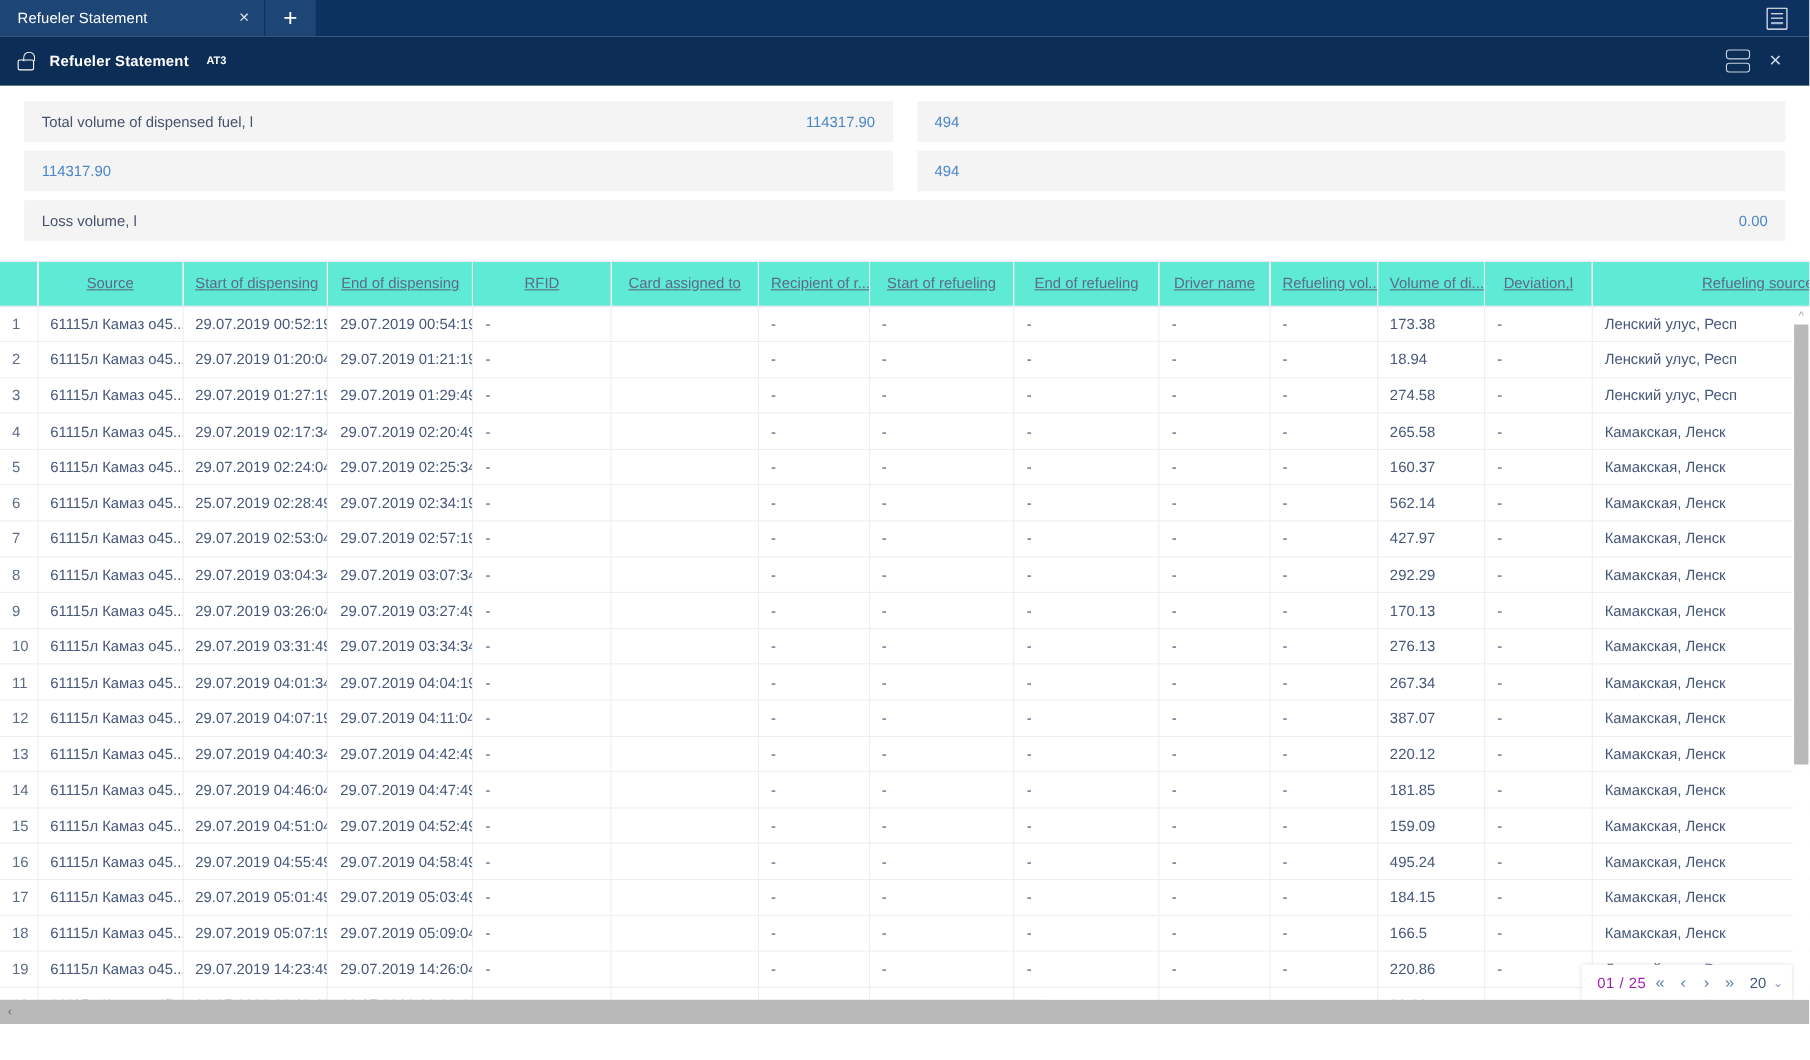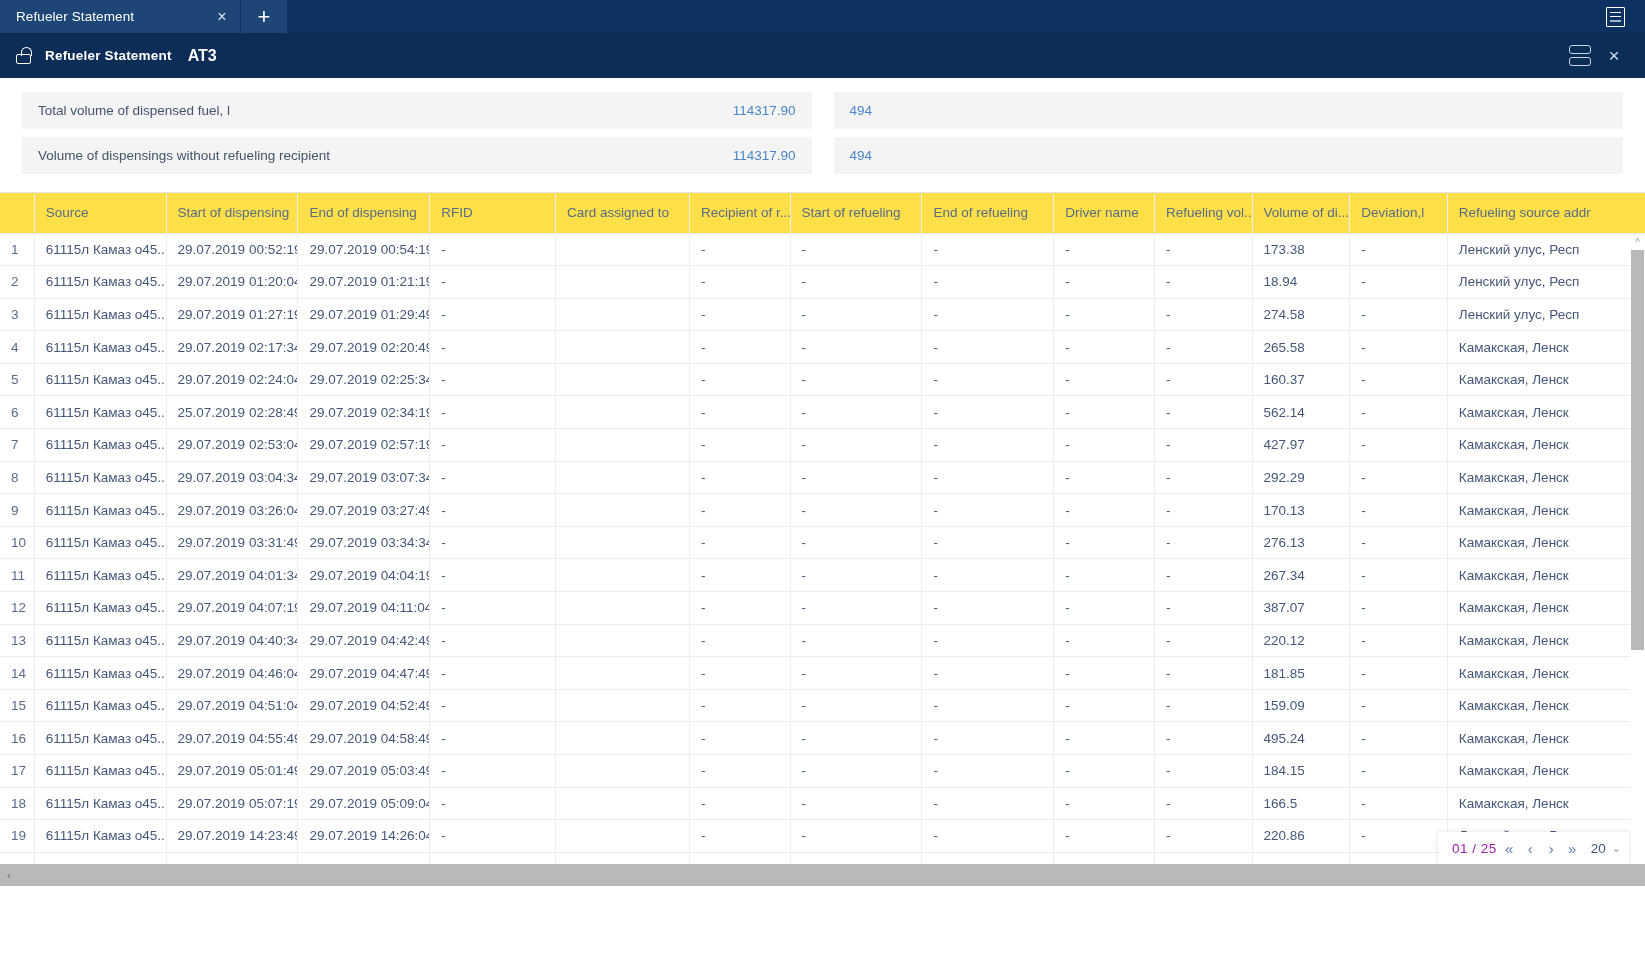--- a/index.html
+++ b/index.html
@@ -81,21 +81,21 @@
     border: 1.7px solid #ffffff; border-radius: 2px;
   }
   .lock-icon .shackle {
     position: absolute; top: 0; left: 5px;
     width: 11px; height: 9px;
     border: 1.7px solid #ffffff;
     border-bottom: none;
     border-radius: 6px 6px 0 0;
   }
   .hdr-title { font-size: 13.5px; font-weight: bold; letter-spacing: .2px; }
-  .hdr-sub { font-size: 16px; font-weight: bold; margin-left: 16px; }
+  .hdr-sub { font-size: 10px; font-weight: bold; margin-left: 16px; }
   .headerbar-spacer { flex: 1; }
   .hdr-btn {
     width: 34px; height: 45px;
     display: flex; align-items: center; justify-content: center;
     color: #cfdcea;
   }
   .icon-split {
     width: 22px; height: 21px;
     display: flex; flex-direction: column; justify-content: space-between;
   }
@@ -138,30 +138,31 @@
     border-top: 1px solid #e6e6e6;
   }
   table.grid {
     border-collapse: collapse;
     table-layout: fixed;
     width: 1780px;
     font-size: 13.5px;
   }
   table.grid th {
     height: 40px;
-    text-align: left;
+    text-align: center;
     font-weight: normal;
     color: #5b6b88;
     padding: 0 11px;
     border-right: 1px solid #eceef1;
     border-bottom: 1px solid #e3e6ea;
-    background: #fde047;
+    background: #5eead4;
     white-space: nowrap;
     overflow: hidden;
     vertical-align: middle;
+    text-decoration: underline;
   }
   table.grid td {
     height: 32.6px;
     color: #46577a;
     padding: 0 11px;
     border-right: 1px solid #eceef1;
     border-bottom: 1px solid #eceef1;
     white-space: nowrap;
     overflow: hidden;
     vertical-align: middle;
@@ -274,25 +275,30 @@
     <div class="sum-card">
       <span class="sum-label">Total volume of dispensed fuel, l</span>
       <span class="sum-value">114317.90</span>
     </div>
     <div class="sum-card">
       <span class="sum-value">494</span>
     </div>
   </div>
   <div class="sum-row">
     <div class="sum-card">
-      <span class="sum-label">Volume of dispensings without refueling recipient</span>
       <span class="sum-value">114317.90</span>
     </div>
     <div class="sum-card">
       <span class="sum-value">494</span>
+    </div>
+  </div>
+  <div class="sum-row">
+    <div class="sum-card">
+      <span class="sum-label">Loss volume, l</span>
+      <span class="sum-value">0.00</span>
     </div>
   </div>
 </div>
 
 <div class="table-wrap">
   <table class="grid">
     <colgroup>
       <col class="col-idx">
         <col class="col-src">
         <col class="col-sd">

